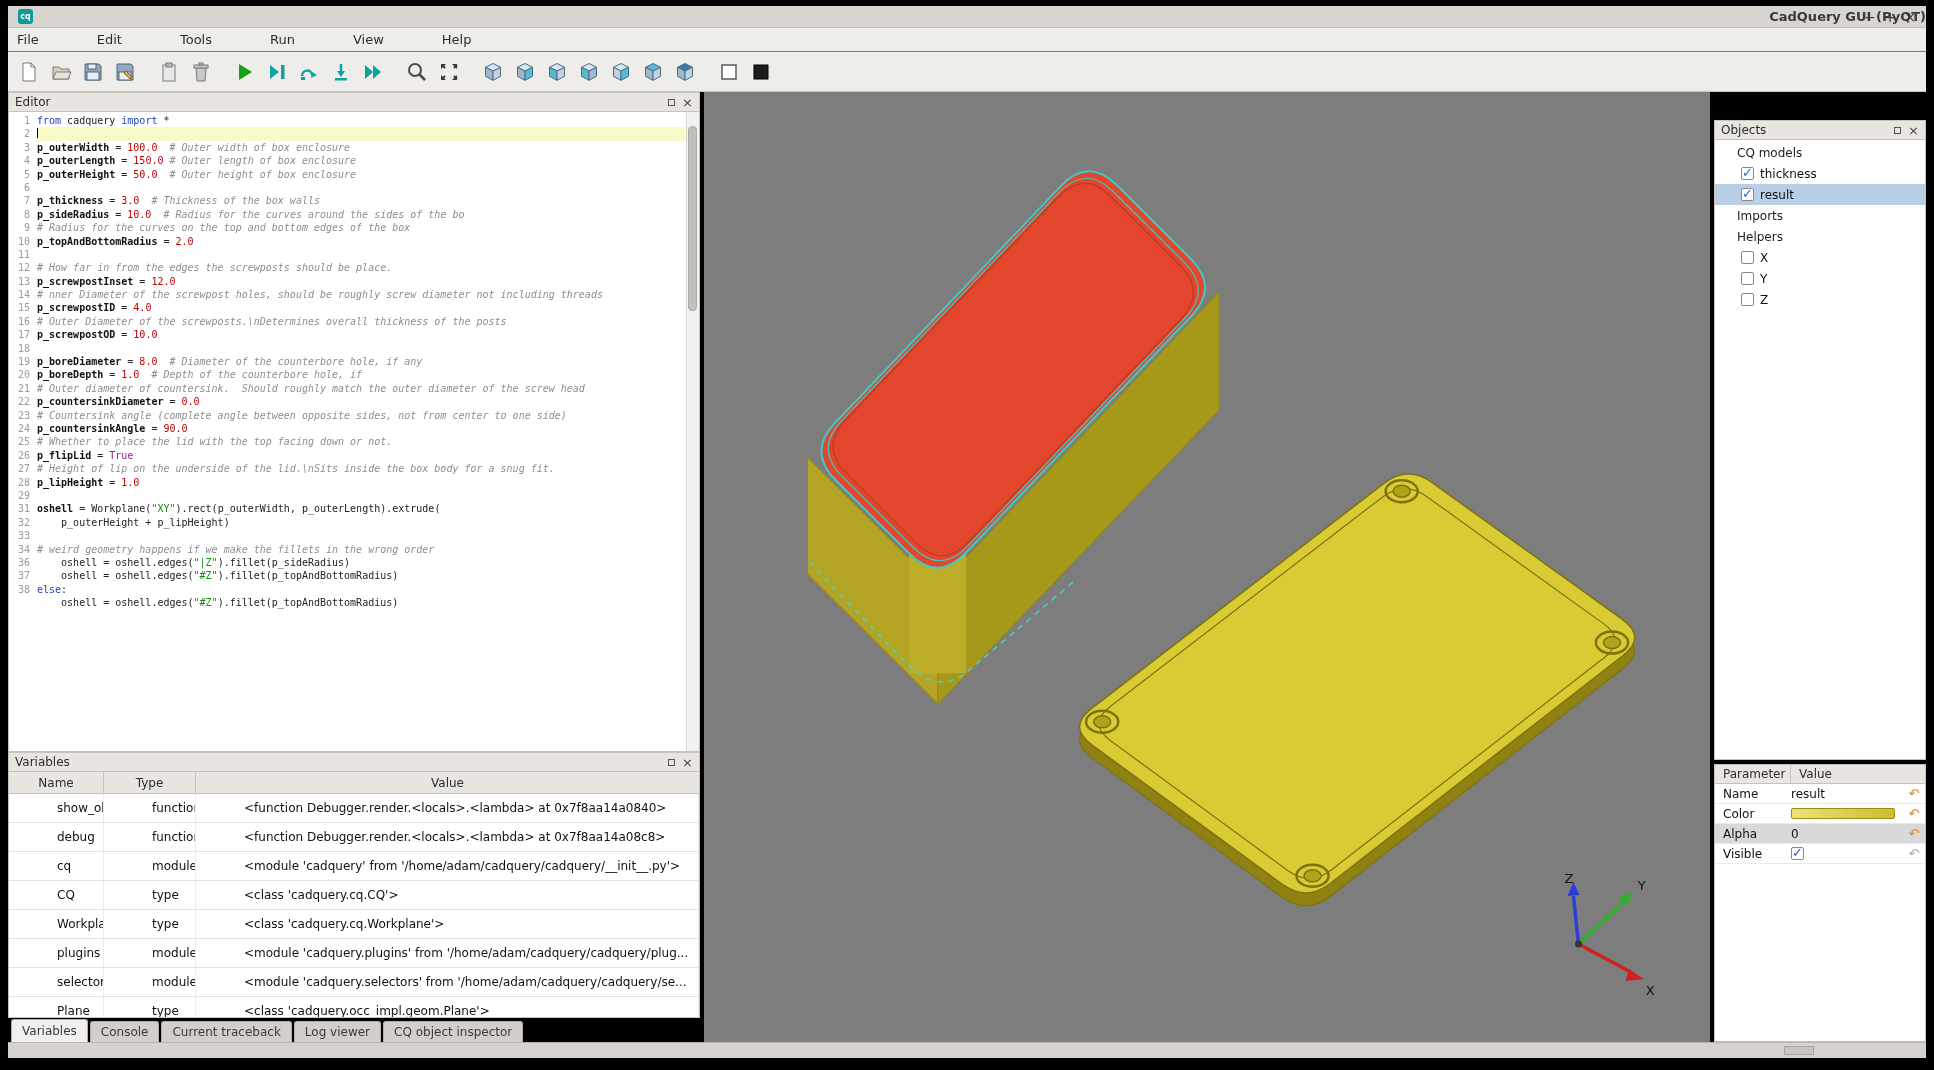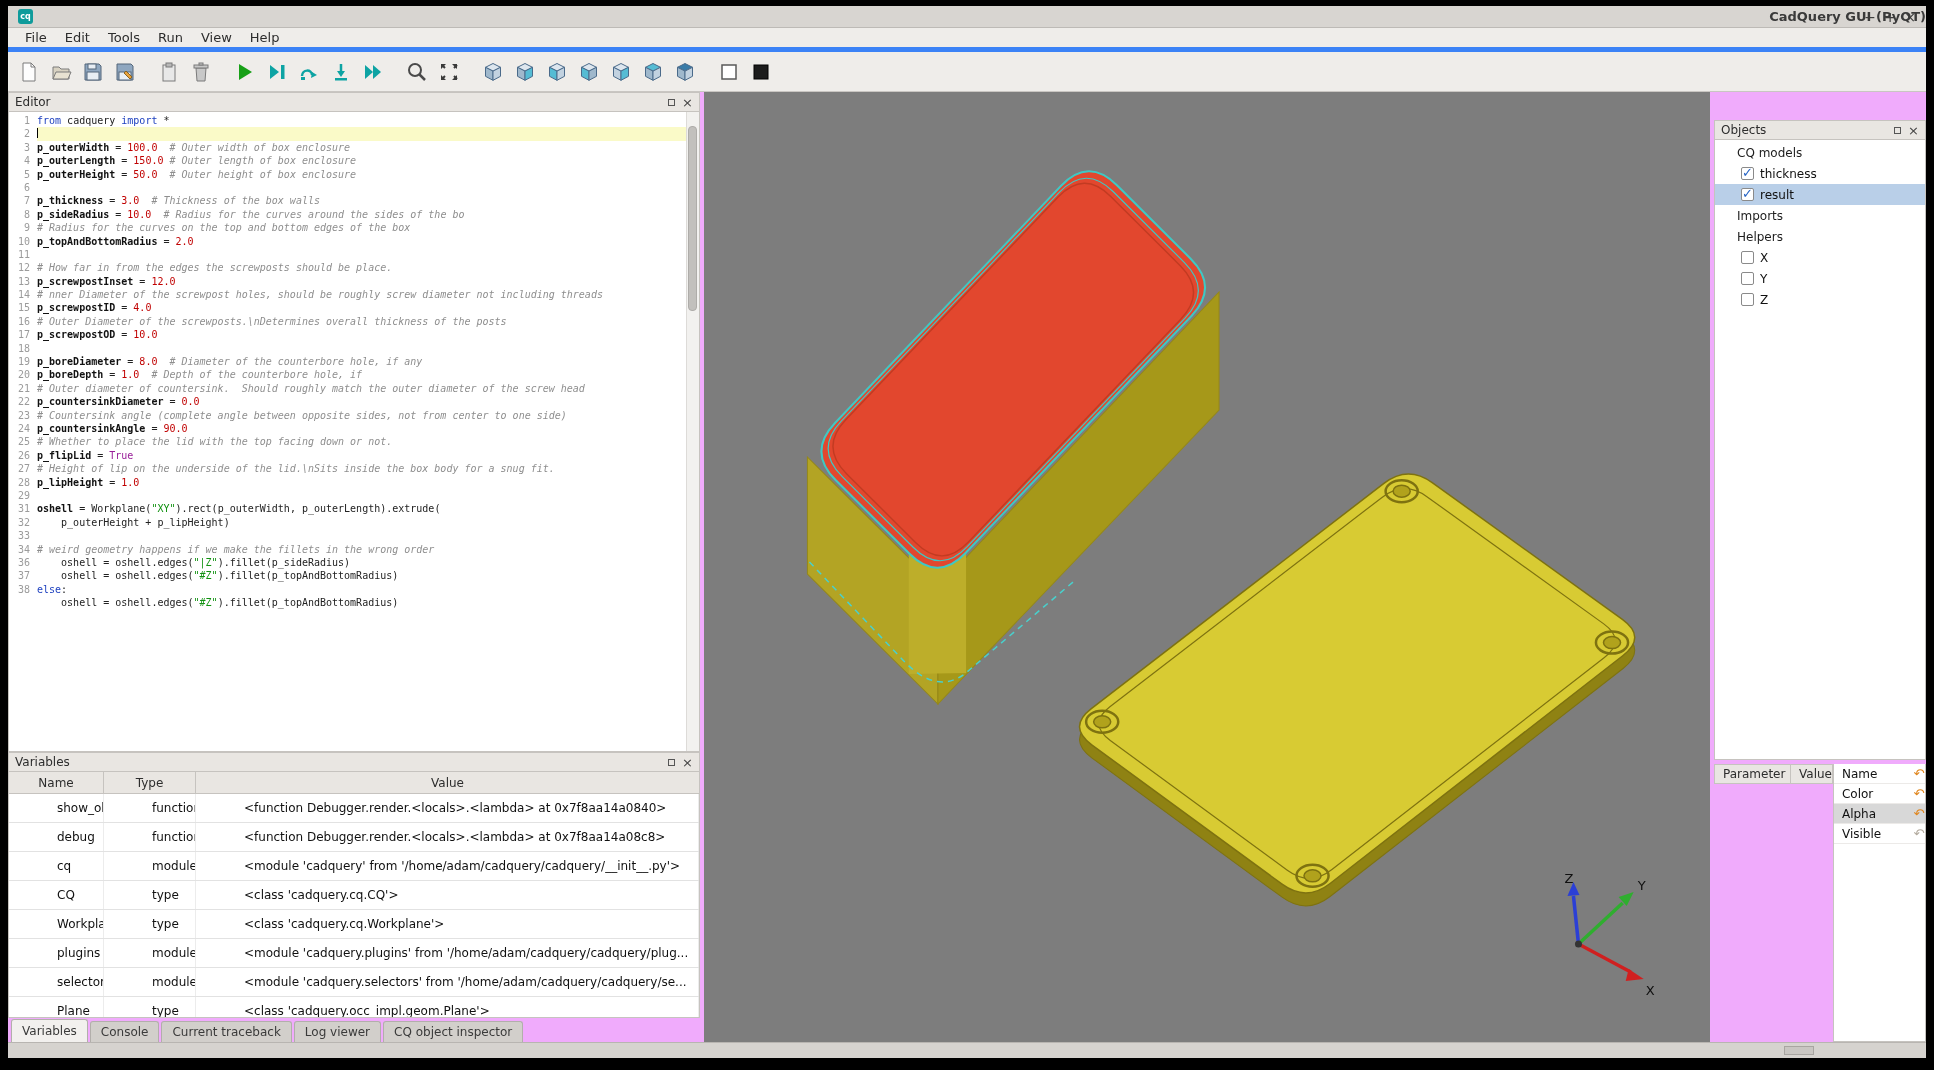--- a/index.html
+++ b/index.html
@@ -9,31 +9,31 @@
   .window { position:absolute; left:8px; top:6px; width:1918px; height:1052px; background:#d6d3cf; display:flex; flex-direction:column; }
 
   
   .titlebar { height:22px; background:#d8d5d1; border-bottom:1px solid #bdbab6; display:flex; align-items:center; position:relative; flex:none; }
   .title-text { position:absolute; left:0; right:0; text-align:right; font-weight:bold; font-size:13px; color:#3a3a3a; }
   .logo { margin-left:10px; width:15px; height:15px; border-radius:3px; background:#0f9b9b; color:#fff; font-size:8px; font-weight:bold; display:flex; align-items:center; justify-content:center; z-index:1; }
   .wincontrols { margin-left:auto; display:flex; gap:4px; padding-right:8px; z-index:1; }
   .winbtn { width:16px; text-align:center; font-size:14px; color:#3a3a3a; }
 
   
-  .menubar { height:24px; background:#efedea; border-bottom:5px solid #3b82f6; display:flex; align-items:center; padding-left:8px; flex:none; }
+  .menubar { height:24px; background:#efedea; border-bottom:1px solid #3b82f6; display:flex; align-items:center; padding-left:0; flex:none;gap:40px; }
   .menu-item { padding:3px 9px; font-size:13px; color:#2d2d2d; }
 
   
   .toolbar { height:40px; background:#efedea; border-bottom:1px solid #c9c6c2; display:flex; align-items:center; padding-left:6px; gap:14px; flex:none; }
   .tb-group { display:flex; gap:2px; }
   .tb-btn { width:30px; height:30px; display:flex; align-items:center; justify-content:center; border-radius:3px; }
   .tb-btn svg { width:22px; height:22px; }
 
   
-  .main { flex:1; display:flex; background:#f0abfc; min-height:0; }
+  .main { flex:1; display:flex; background:#000000; min-height:0; }
   .left-col { width:692px; flex:none; display:flex; flex-direction:column; }
   .viewport { flex:1; margin:0 4px; background:#7d7d7d; position:relative; min-width:0; }
   .viewport svg.scene { display:block; width:100%; height:100%; }
   .right-col { width:212px; flex:none; display:flex; flex-direction:column; }
 
   
   .panel-title { height:20px; background:#e9e6e2; border:1px solid #c6c3bf; display:flex; align-items:center; padding:0 4px; flex:none; }
   .panel-title-text { font-size:12px; color:#2d2d2d; padding-left:2px; }
   .panel-btns { margin-left:auto; display:flex; align-items:center; gap:7px; padding-right:2px; }
   .dock-sq { display:block; width:7px; height:7px; border:1px solid #555; }
@@ -76,21 +76,21 @@
   .objects-panel { height:640px; display:flex; flex-direction:column; flex:none;margin-top:28px; }
   .objects-content { flex:1; background:#fff; border:1px solid #c6c3bf; border-top:none; padding-top:2px; font-size:12px; overflow:hidden; }
   .tree-root { height:21px; display:flex; align-items:center; padding-left:22px; color:#1d1d1d; }
   .tree-item { height:21px; display:flex; align-items:center; gap:6px; padding-left:26px; }
   .tree-item.selected { background:#b9cfe8; }
   .tree-label { font-size:12px; color:#111; }
   .cb { width:13px; height:13px; background:#fff; border:1px solid #8a8a8a; border-radius:2px; position:relative; display:inline-block; flex:none; }
   .cb.checked::after { content:"✓"; position:absolute; left:0; top:-3px; font-size:13px; font-weight:bold; color:#2563c4; }
 
   
-  .params-panel { margin-top:4px; flex:1; display:flex; flex-direction:row; min-height:0; }
+  .params-panel { margin-top:4px; flex:1; display:flex; flex-direction:column; min-height:0; }
   .params-head { display:grid; grid-template-columns:76px 1fr; height:20px; background:#e9e6e2; border:1px solid #c6c3bf; font-size:12px; }
   .ph { display:flex; align-items:center; padding-left:8px; color:#2d2d2d; }
   .ph:first-child { border-right:1px solid #c6c3bf; }
   .params-body { flex:1; background:#fff; border:1px solid #c6c3bf; border-top:none; overflow:hidden; }
   .prow { display:flex; height:20px; align-items:center; font-size:12px; border-bottom:1px solid #eceae8; }
   .prow.selected { background:#d8d8d8; }
   .plabel { width:76px; padding-left:8px; flex:none; color:#111; }
   .pvalue { flex:1; display:flex; align-items:center; overflow:hidden; color:#111; }
   .color-swatch { width:104px; height:11px; border:1px solid #9a8c10; border-radius:2px; }
   .undo { width:18px; text-align:center; font-size:13px; flex:none; margin-right:2px; }

